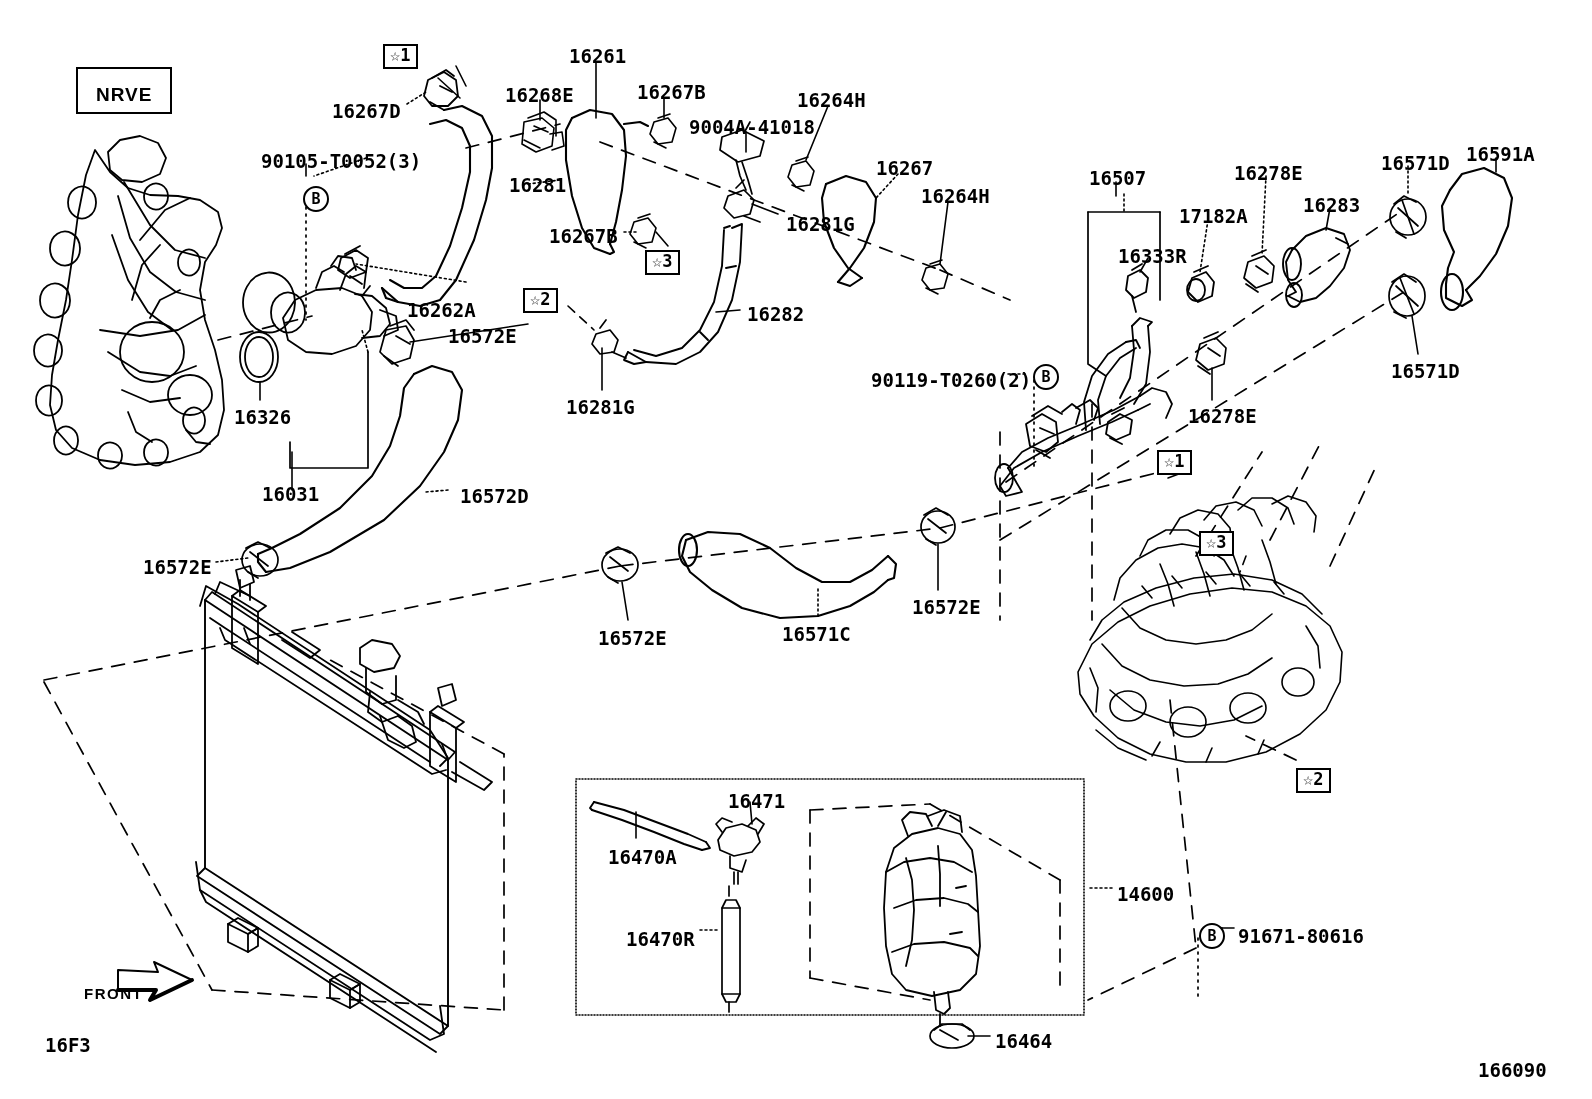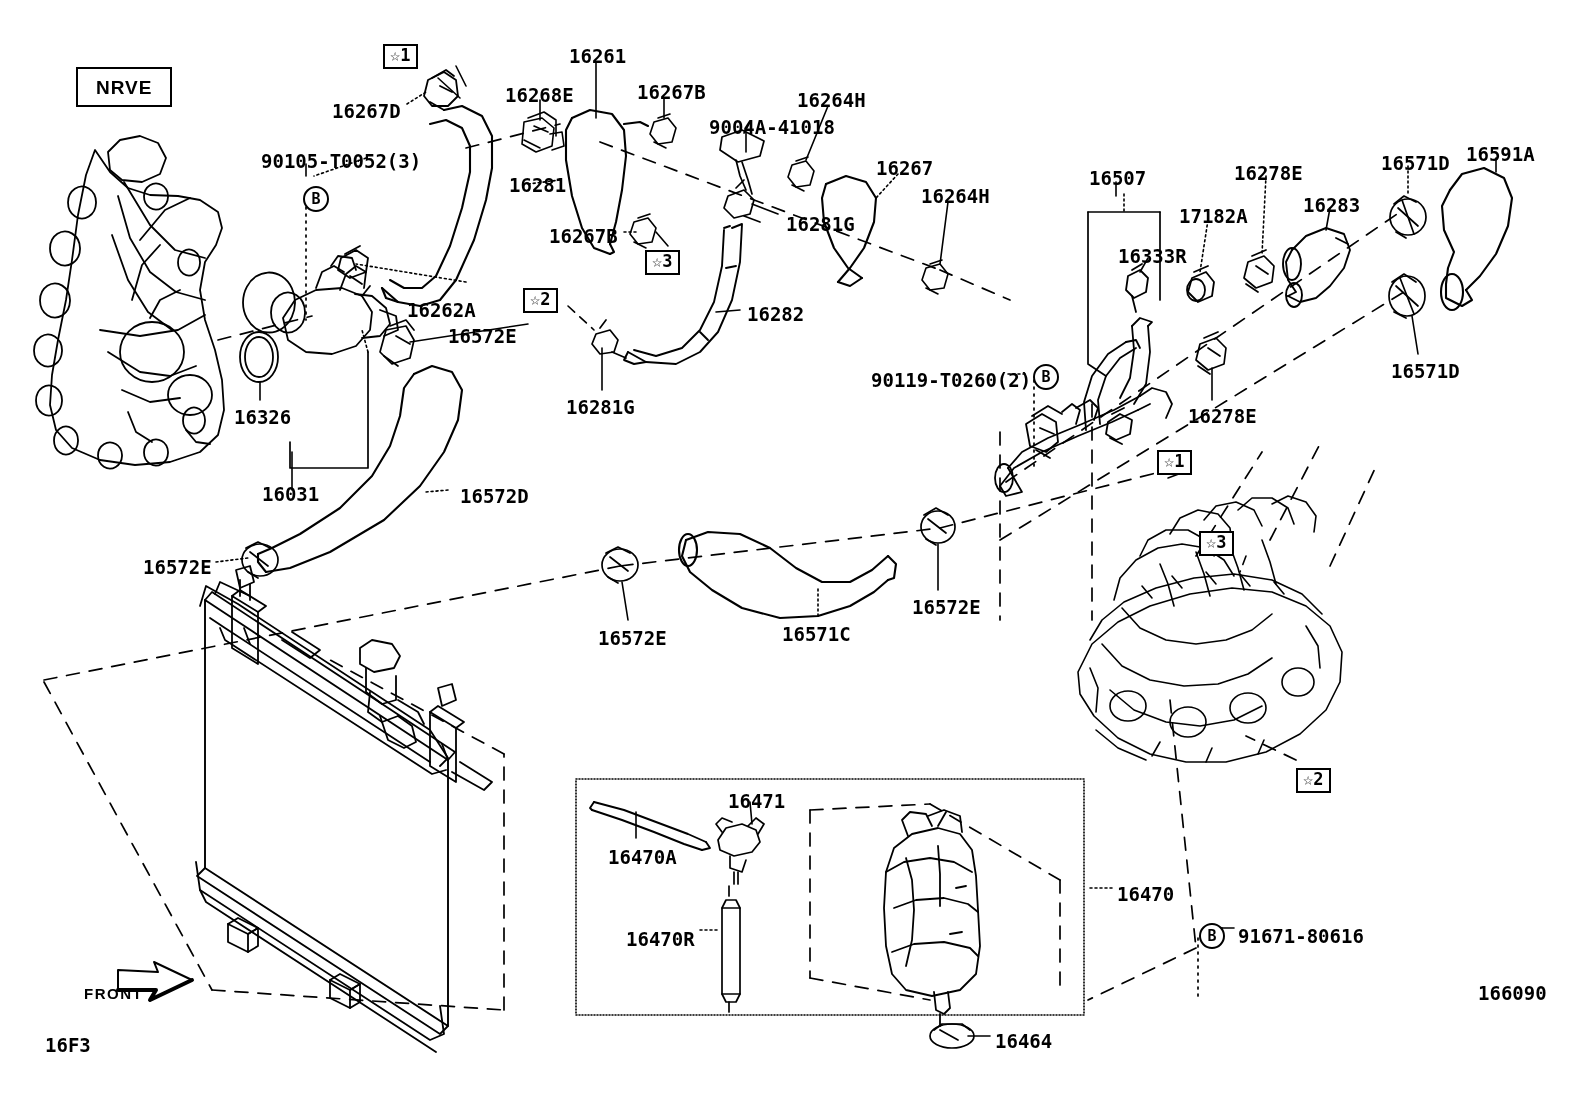--- a/index.html
+++ b/index.html
@@ -7,21 +7,21 @@
        font-family:"DejaVu Sans Mono","Liberation Mono",monospace;}
   #stage{position:absolute;left:0;top:0;width:1592px;height:1099px;}
   svg.art{position:absolute;left:0;top:0;width:1592px;height:1099px;overflow:visible;}
   .lbl{position:absolute;font-family:"DejaVu Sans Mono","Liberation Mono",monospace;
        font-weight:bold;font-size:19px;color:#000;white-space:nowrap;letter-spacing:0px;}
   .boxlbl{position:absolute;border:2px solid #000;padding:1px 6px 2px 5px;background:#fff;
           font-family:"DejaVu Sans Mono","Liberation Mono",monospace;font-weight:bold;font-size:19px;
           white-space:nowrap;line-height:1.05;}
   .nrve{position:absolute;border:2px solid #000;background:#fff;
         font-family:"Liberation Sans","DejaVu Sans",sans-serif;font-weight:bold;
-        font-size:19px;letter-spacing:1px;padding:8px 18px 6px 18px;}
+        font-size:19px;letter-spacing:1px;padding:15px 18px 6px 18px;}
   .front{position:absolute;font-family:"Liberation Sans","DejaVu Sans",sans-serif;
          font-weight:bold;font-size:15px;letter-spacing:1.5px;}
   .corner{position:absolute;font-family:"DejaVu Sans Mono","Liberation Mono",monospace;
           font-weight:bold;font-size:19px;text-align:center;}
   .bcirc{position:absolute;width:22px;height:22px;border:2px solid #000;border-radius:50%;
          font-family:"DejaVu Sans Mono","Liberation Mono",monospace;font-weight:bold;font-size:15px;
          display:flex;align-items:center;justify-content:center;background:#fff;}
   .star{font-size:17px;}
 </style>
 </head>
@@ -504,28 +504,28 @@
       <path d="M118 990 L156 990 L150 1000 L192 980" fill="none" stroke-width="4"></path>
     </g>
 
   </svg>
 
   <div class="nrve" style="left:76px;top:67px;">NRVE</div>
 
   <div class="front" style="left:84px;top:985px;">FRONT</div>
 
   <div class="corner" style="left:45px;top:1034px;">16F3</div>
-  <div class="corner" style="left:1478px;top:982px;">166090</div>
+  <div class="corner" style="left:1478px;top:1059px;">166090</div>
 
   <div id="labels">
       <div class="lbl" style="left: 332px; top: 100px;">16267D</div>
       <div class="lbl" style="left: 505px; top: 84px;">16268E</div>
       <div class="lbl" style="left: 569px; top: 45px;">16261</div>
       <div class="lbl" style="left: 637px; top: 81px;">16267B</div>
-      <div class="lbl" style="left: 689px; top: 116px; margin-left: 20px;">9004A-41018</div>
+      <div class="lbl" style="left: 689px; top: 116px;">9004A-41018</div>
       <div class="lbl" style="left: 797px; top: 89px;">16264H</div>
       <div class="lbl" style="left: 876px; top: 157px;">16267</div>
       <div class="lbl" style="left: 921px; top: 185px;">16264H</div>
       <div class="lbl" style="left: 261px; top: 150px;">90105-T0052(3)</div>
       <div class="lbl" style="left: 509px; top: 174px;">16281</div>
       <div class="lbl" style="left: 786px; top: 213px;">16281G</div>
       <div class="lbl" style="left: 549px; top: 225px;">16267B</div>
       <div class="lbl" style="left: 407px; top: 264px; margin-top: 35px;">16262A</div>
       <div class="lbl" style="left: 448px; top: 325px;">16572E</div>
       <div class="lbl" style="left: 747px; top: 303px; text-align: right;">16282</div>
@@ -543,21 +543,21 @@
       <div class="lbl" style="left: 1179px; top: 205px;">17182A</div>
       <div class="lbl" style="left: 1234px; top: 162px;">16278E</div>
       <div class="lbl" style="left: 1303px; top: 194px;">16283</div>
       <div class="lbl" style="left: 1188px; top: 405px;">16278E</div>
       <div class="lbl" style="left: 1381px; top: 152px;">16571D</div>
       <div class="lbl" style="left: 1466px; top: 143px;">16591A</div>
       <div class="lbl" style="left: 1391px; top: 360px;">16571D</div>
       <div class="lbl" style="left: 608px; top: 846px;">16470A</div>
       <div class="lbl" style="left: 728px; top: 790px;">16471</div>
       <div class="lbl" style="left: 626px; top: 928px;">16470R</div>
-      <div class="lbl" style="left: 1117px; top: 883px;">16470</div>
+      <div class="lbl" style="left: 1117px; top: 883px;">14600</div>
       <div class="lbl" style="left: 1238px; top: 925px;">91671-80616</div>
       <div class="lbl" style="left: 995px; top: 1030px;">16464</div>
     </div>
   <div id="starboxes">
       <div class="boxlbl star" style="left: 383px; top: 44px;">☆1</div>
       <div class="boxlbl star" style="left: 645px; top: 250px;">☆3</div>
       <div class="boxlbl star" style="left: 523px; top: 288px;">☆2</div>
       <div class="boxlbl star" style="left: 1157px; top: 450px;">☆1</div>
       <div class="boxlbl star" style="left: 1199px; top: 531px;">☆3</div>
       <div class="boxlbl star" style="left: 1296px; top: 768px;">☆2</div>

